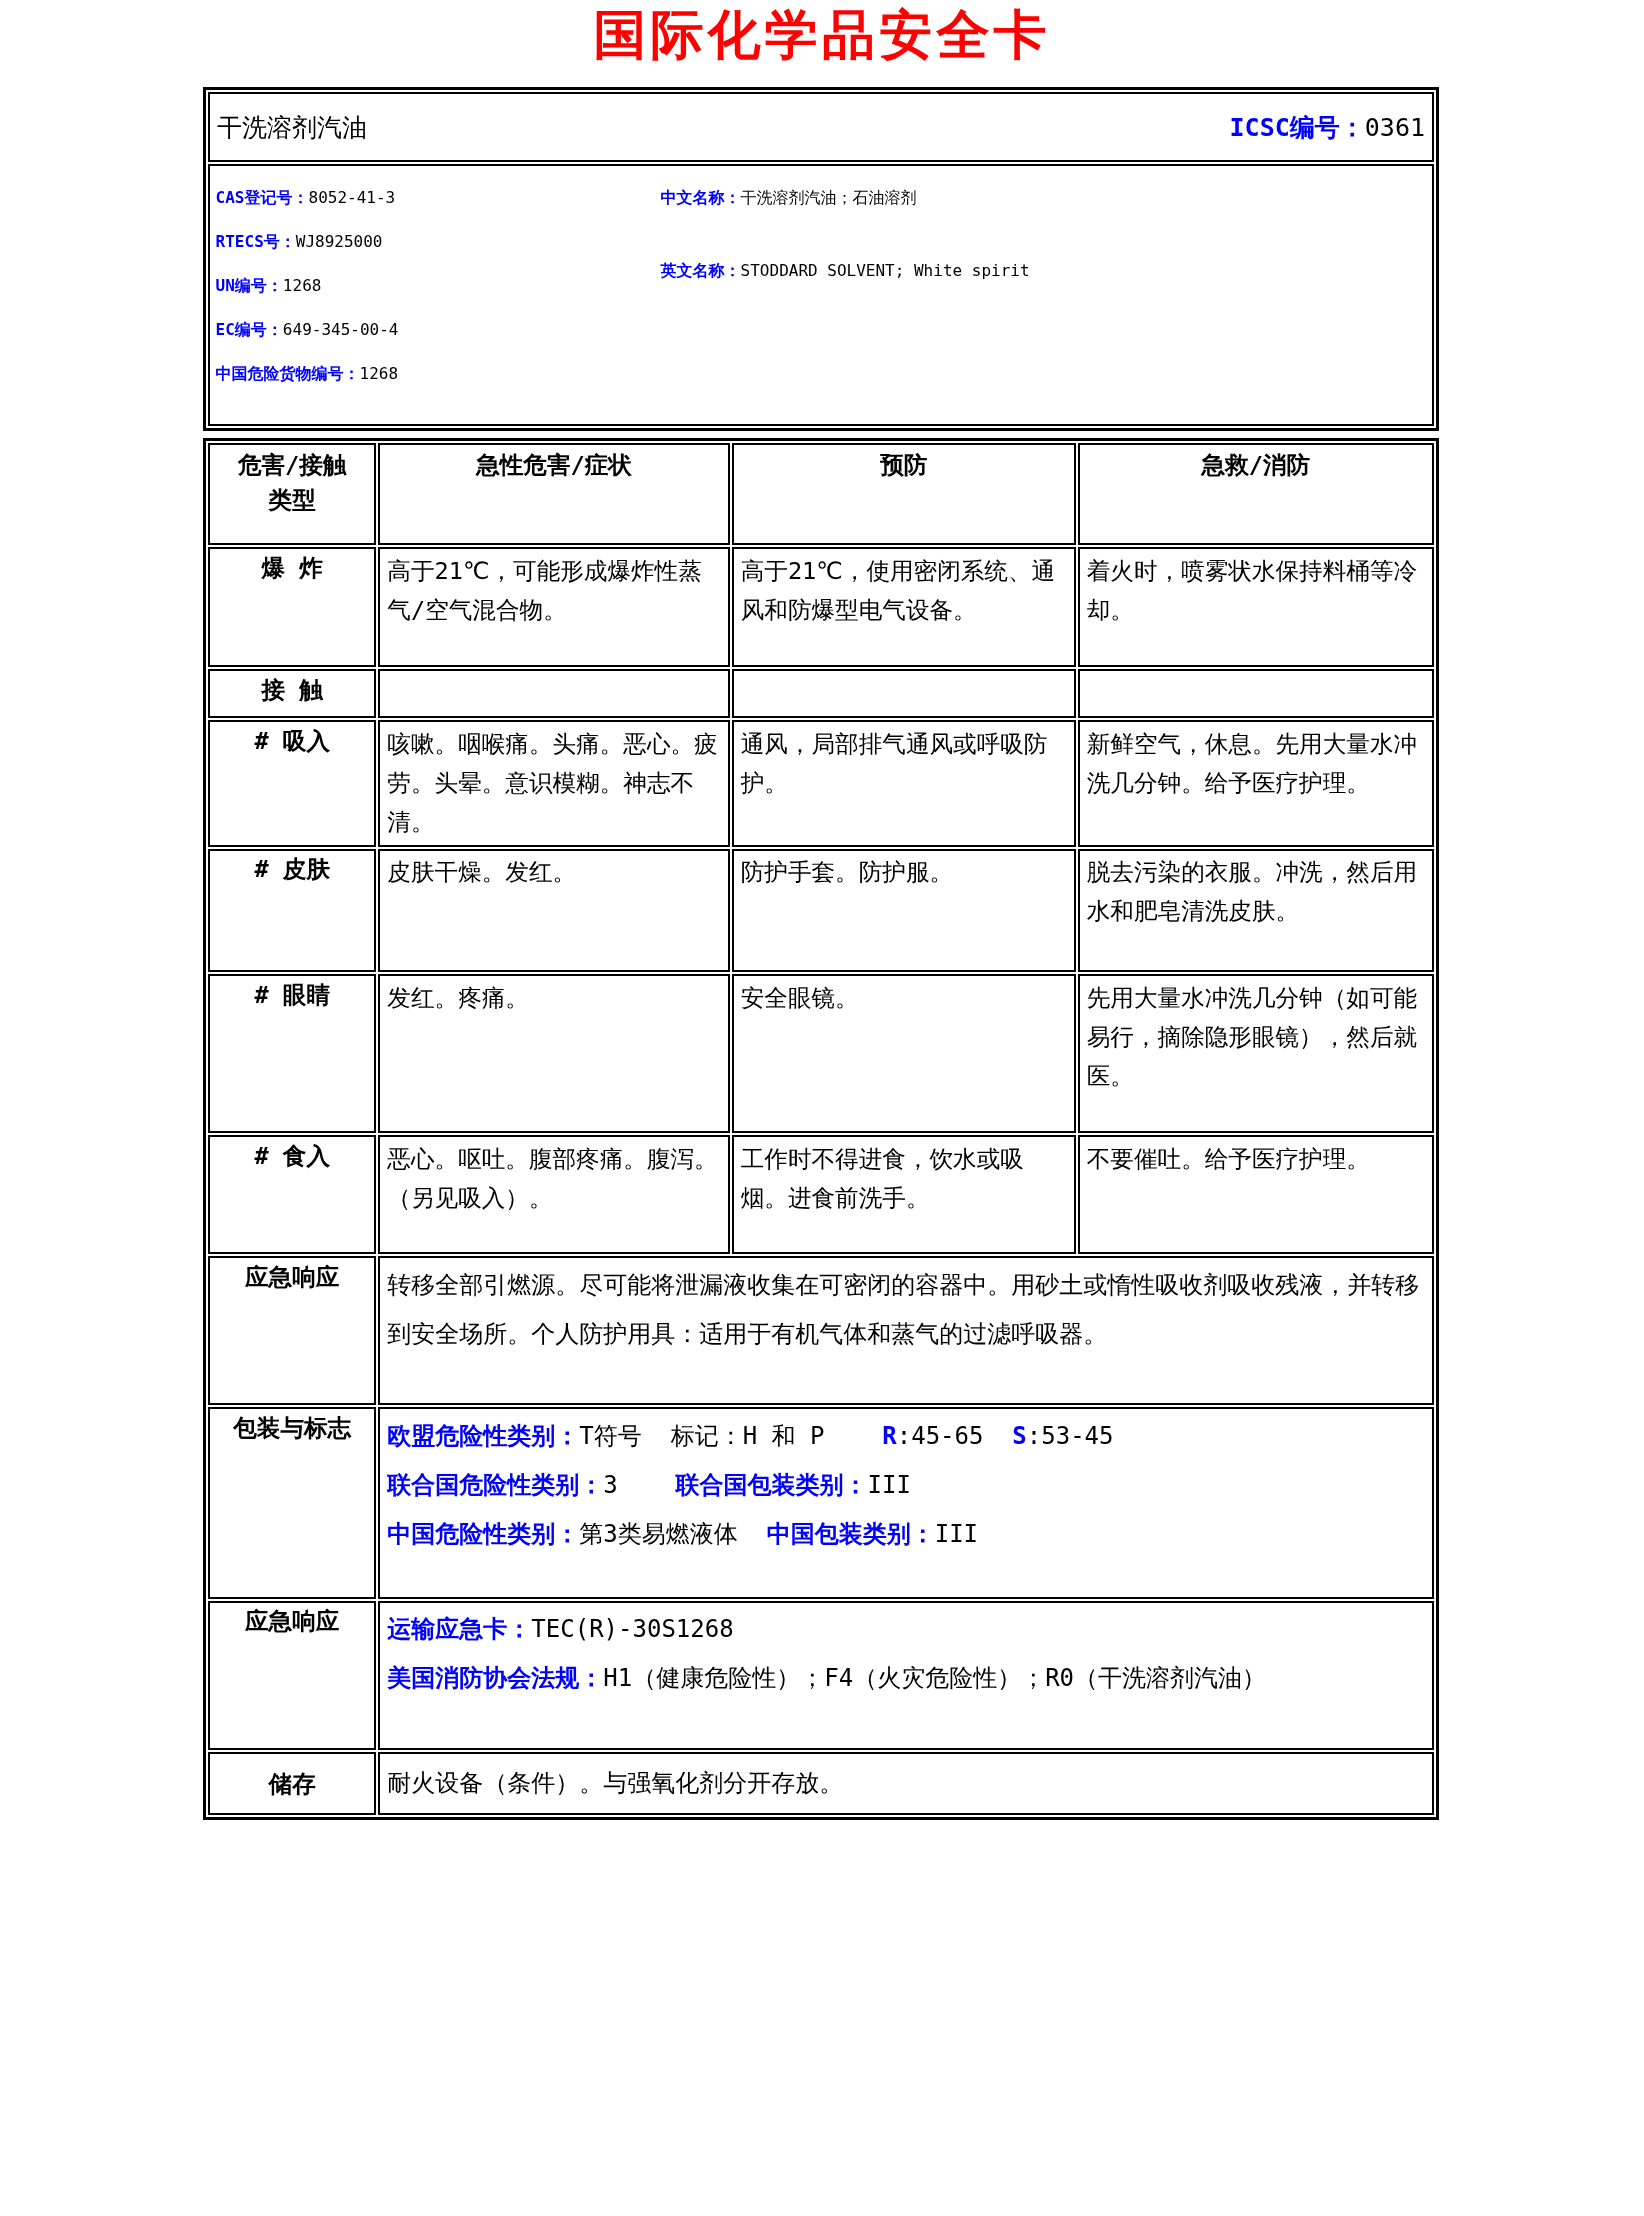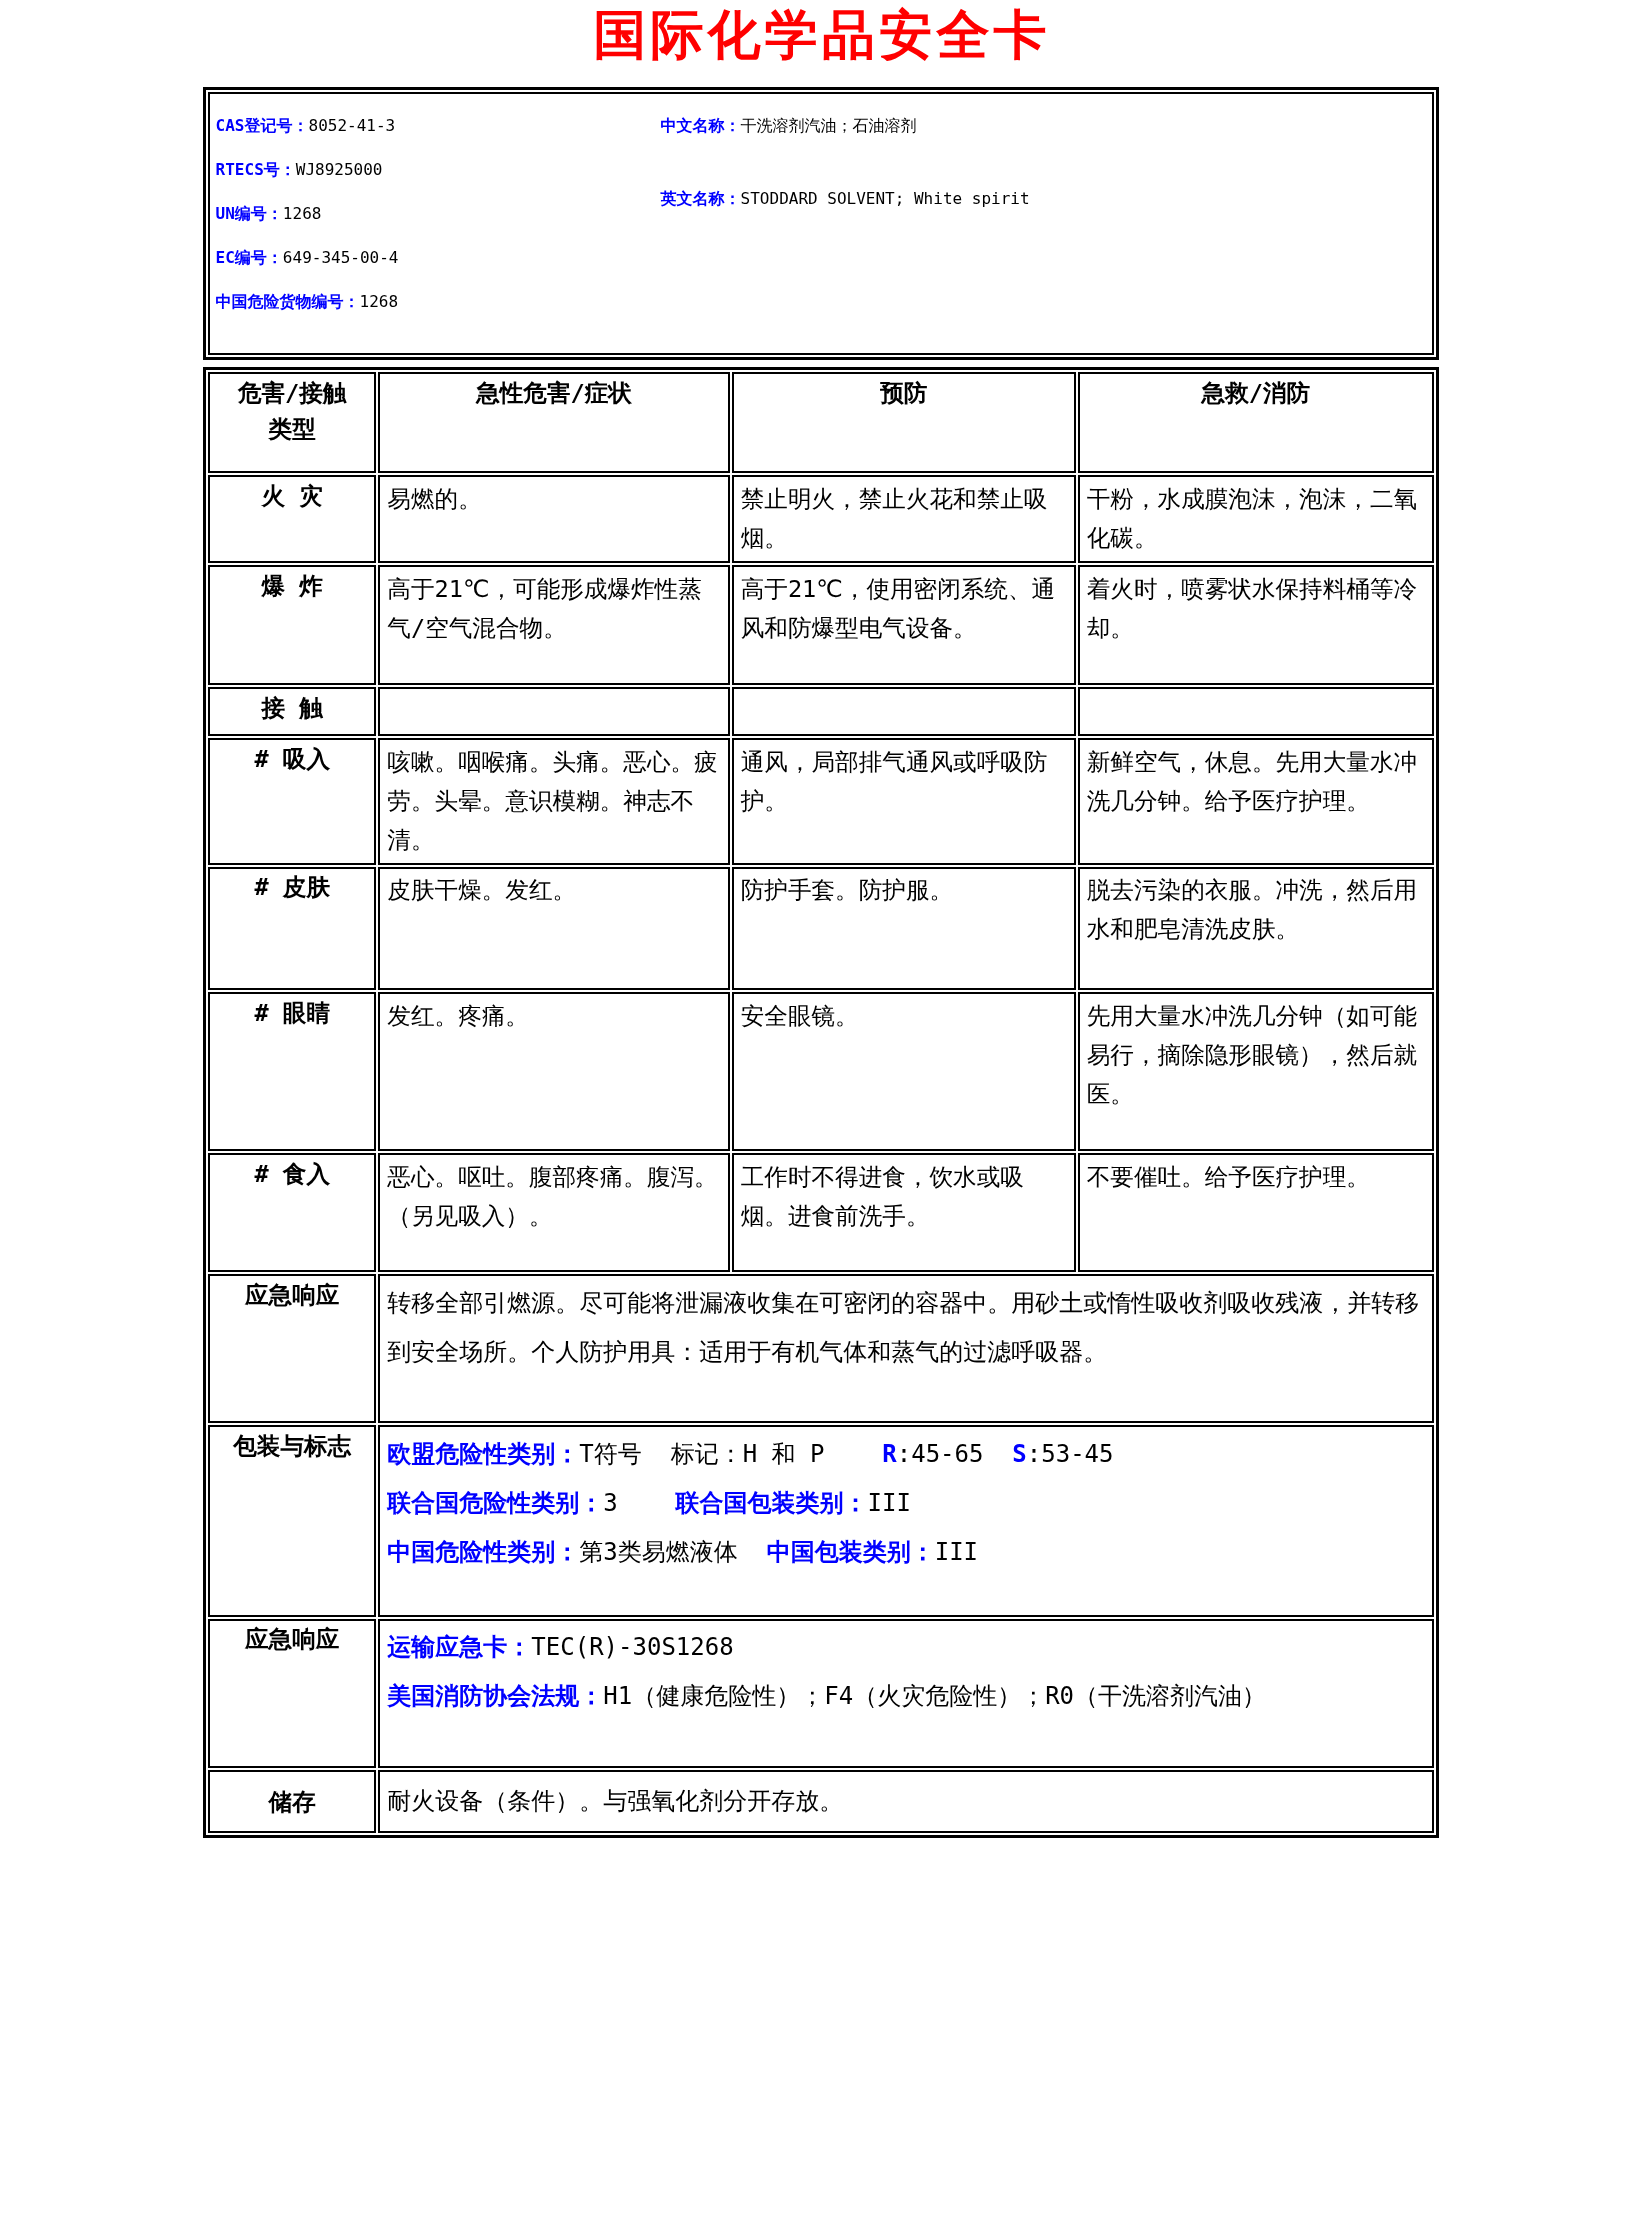--- a/index.html
+++ b/index.html
@@ -97,20 +97,28 @@
 
 <div class="page">
 
   <h1 class="title">国际化学品安全卡</h1>
 
   <table class="t">
     <colgroup>
         <col style="width:100%">
       </colgroup>
     <tbody>
+        <tr class="r-name">
+      <td>
+        <div class="name-flex">
+          <span class="chem">干洗溶剂汽油</span>
+          <span class="icsc"><span class="lbl">ICSC编号：</span><span class="val">0361</span></span>
+        </div>
+      </td>
+    </tr>
     <tr class="r-id">
       <td>
         <div class="id-cols">
           <div class="id-left">
             <div class="id-line"><span class="lbl">CAS登记号：</span><span class="val">8052-41-3</span></div>
             <div class="id-line"><span class="lbl">RTECS号：</span><span class="val">WJ8925000</span></div>
             <div class="id-line"><span class="lbl">UN编号：</span><span class="val">1268</span></div>
             <div class="id-line"><span class="lbl">EC编号：</span><span class="val">649-345-00-4</span></div>
             <div class="id-line"><span class="lbl">中国危险货物编号：</span><span class="val">1268</span></div>
           </div>
@@ -133,26 +141,20 @@
     </colgroup>
     <tbody>
         <tr class="r-hdr">
       <th class="hd">危害/接触
 类型</th>
       <th class="hd">急性危害/症状</th>
       <th class="hd">预防</th>
       <th class="hd">急救/消防</th>
     </tr>
 
-    <tr class="r-fire">
-      <td class="type">火 灾</td>
-      <td class="c">易燃的。</td>
-      <td class="c">禁止明火，禁止火花和禁止吸烟。</td>
-      <td class="c">干粉，水成膜泡沫，泡沫，二氧化碳。</td>
-    </tr>
 
     <tr class="r-expl">
       <td class="type">爆 炸</td>
       <td class="c">高于21℃，可能形成爆炸性蒸气/空气混合物。</td>
       <td class="c">高于21℃，使用密闭系统、通风和防爆型电气设备。</td>
       <td class="c">着火时，喷雾状水保持料桶等冷却。</td>
     </tr>
 
     <tr class="r-cont">
       <td class="type">接 触</td>

